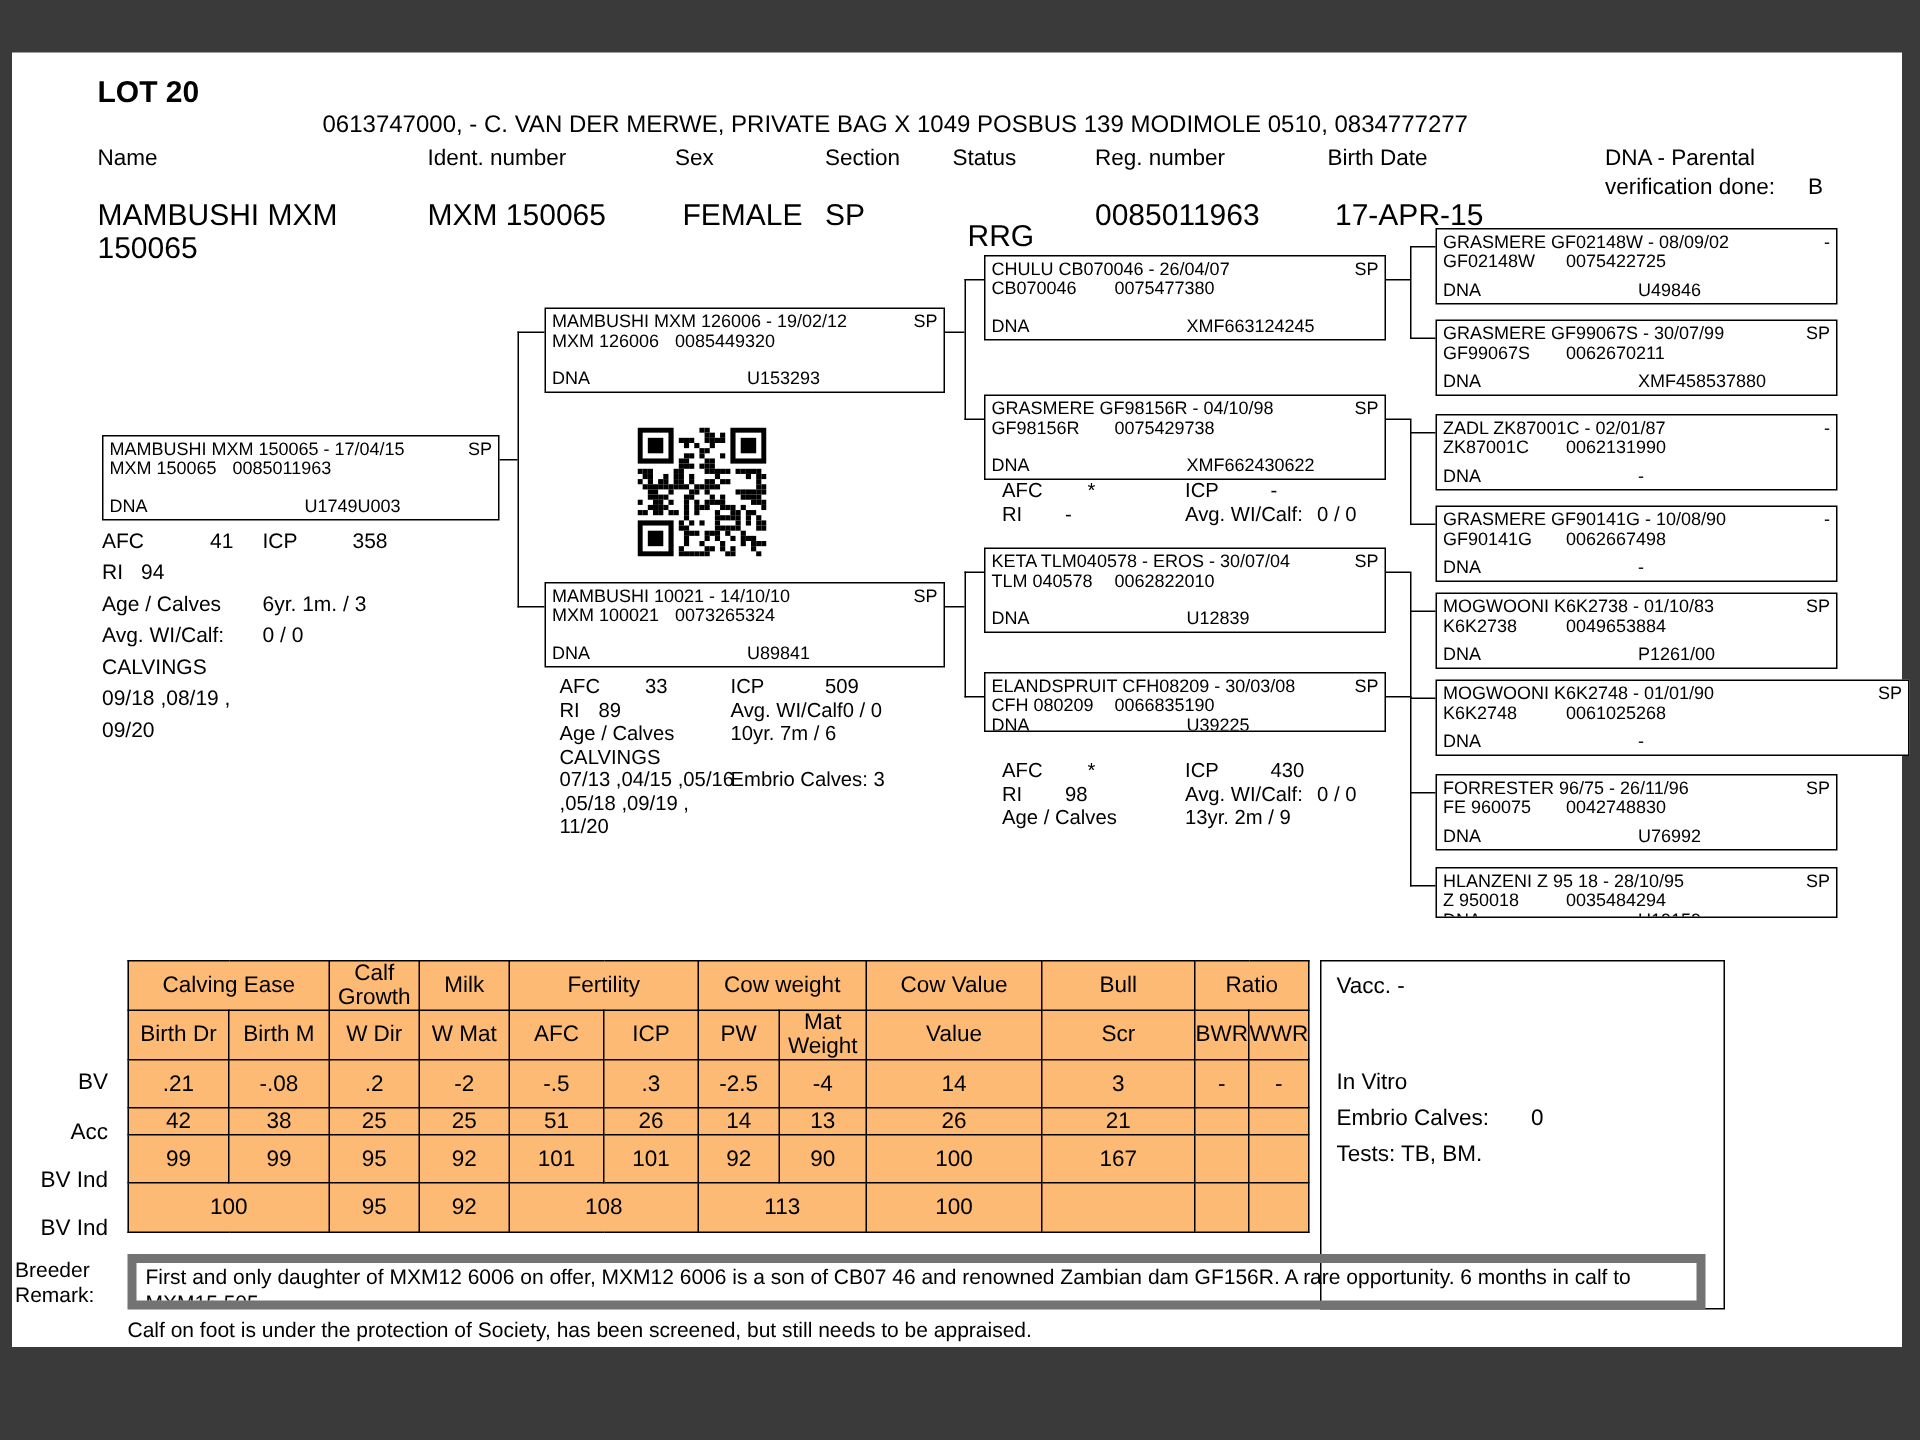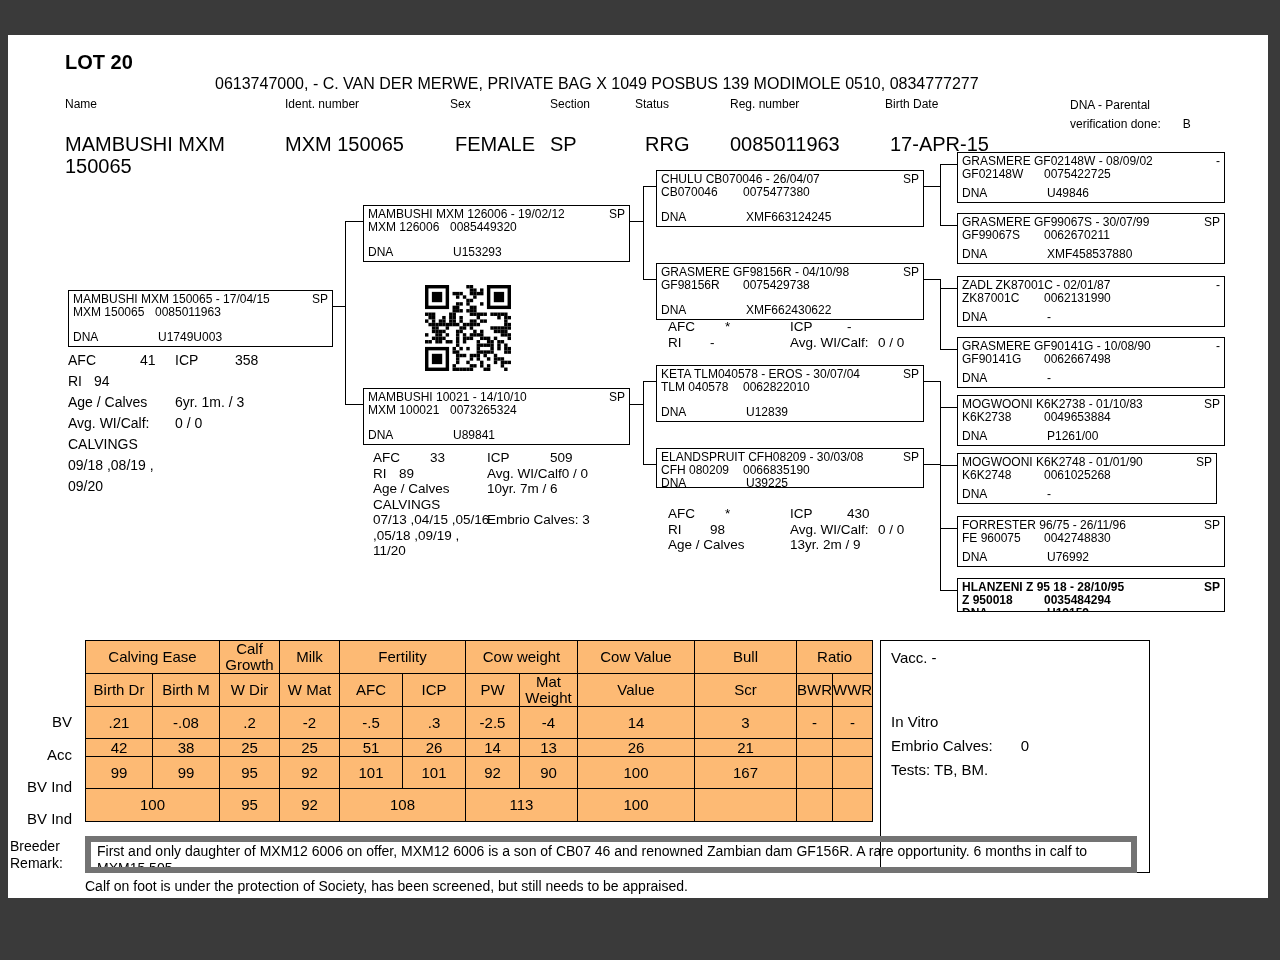--- a/index.html
+++ b/index.html
@@ -6,21 +6,21 @@
   body{background:#3a3a3a;font-family:"Liberation Sans",sans-serif;color:#000;}
   #stage{position:relative;width:1280px;height:960px;overflow:hidden;background:#3a3a3a;}
   #page{position:absolute;left:8px;top:35px;width:1260px;height:863px;background:#ffffff;}
   .abs{position:absolute;}
   
   .pbox{position:absolute;border:1px solid #000;background:#fff;display:flex;flex-direction:column;
         font-size:12px;line-height:13px;padding:2px 4px;box-sizing:border-box;white-space:nowrap;overflow:hidden;}
   .prow{display:flex;justify-content:space-between;}
   .prow2{display:flex;}
   .pid{display:inline-block;min-width:82px;}
-  .pdna{display:flex;margin-top:auto;}
+  .pdna{display:flex;margin-top:auto;gap:45px;}
   .pdnal{display:inline-block;min-width:85px;}
   
   .line{position:absolute;background:#000;}
   
   .stats{position:absolute;font-size:13.5px;line-height:15.5px;white-space:nowrap;}
   .stats.big{font-size:14px;line-height:21px;}
   .srow{display:flex;}
   .w26{display:inline-block;min-width:26px;}
   .w35{display:inline-block;min-width:35px;}
   .w42{display:inline-block;min-width:42px;}
@@ -29,21 +29,21 @@
   .w63{display:inline-block;min-width:63px;}
   .w65{display:inline-block;min-width:65px;}
   .w72{display:inline-block;min-width:72px;}
   .w80{display:inline-block;min-width:80px;}
   .w88{display:inline-block;min-width:88px;}
   .w107{display:inline-block;min-width:107px;}
   .w122{display:inline-block;min-width:122px;}
   
   .lot{font-size:20px;font-weight:bold;}
   .contact{font-size:16px;}
-  .flabel{font-size:12px;}
+  .flabel{font-size:15px;}
   .fvalue{font-size:20px;}
   
   #bvtable{position:absolute;left:77px;top:605px;border-collapse:collapse;table-layout:fixed;background:#fdba74;}
   #bvtable td,#bvtable th{border:1px solid #000;text-align:center;vertical-align:middle;
         font-weight:normal;font-size:15px;line-height:16px;padding:0;overflow:hidden;}
   .rowlabel{position:absolute;width:64px;text-align:right;font-size:15px;}
   
   #infopanel{position:absolute;left:872px;top:605px;width:270px;height:233px;border:1px solid #000;box-sizing:border-box;font-size:15px;}
   #infopanel .ip{position:absolute;left:10px;white-space:nowrap;}
   
@@ -71,21 +71,21 @@
   <div class="abs flabel" style="left:877px;top:62px;">Birth Date</div>
   <div class="abs flabel" style="left:1062px;top:61px;line-height:19px;">
     <div>DNA - Parental</div>
     <div><span>verification done:</span><span style="margin-left:22px;">B</span></div>
   </div>
 
   <div class="abs fvalue" style="left:57px;top:98px;width:180px;line-height:22px;">MAMBUSHI MXM 150065</div>
   <div class="abs fvalue" style="left:277px;top:98px;">MXM 150065</div>
   <div class="abs fvalue" style="left:447px;top:98px;">FEMALE</div>
   <div class="abs fvalue" style="left:542px;top:98px;">SP</div>
-  <div class="abs fvalue" style="left:637px;top:98px;">RRG</div>
+  <div class="abs fvalue" style="left:637px;top:112px;">RRG</div>
   <div class="abs fvalue" style="left:722px;top:98px;">0085011963</div>
   <div class="abs fvalue" style="left:882px;top:98px;">17-APR-15</div>
 
   <svg id="qr" viewBox="0 0 100 100" fill="#000">
         <rect x="48" y="0" width="4" height="4"></rect>
         <rect x="52" y="0" width="4" height="4"></rect>
         <rect x="52" y="4" width="4" height="4"></rect>
         <rect x="56" y="4" width="4" height="4"></rect>
         <rect x="64" y="4" width="4" height="4"></rect>
         <rect x="32" y="8" width="4" height="4"></rect>
@@ -467,21 +467,21 @@
         </div>
     <div class="prow2">
           <span class="pid">K6K2738</span>
           <span>0049653884</span>
         </div>
     <div class="pdna">
           <span class="pdnal">DNA</span>
           <span>P1261/00</span>
         </div>
   </div>
-  <div class="pbox" style="left:949px;top:418px;width:260px;height:51px;">
+  <div class="pbox" style="left:949px;top:418px;width:316px;height:51px;">
     <div class="prow">
           <span>MOGWOONI K6K2748 - 01/01/90</span>
           <span>SP</span>
         </div>
     <div class="prow2">
           <span class="pid">K6K2748</span>
           <span>0061025268</span>
         </div>
     <div class="pdna">
           <span class="pdnal">DNA</span>
@@ -495,21 +495,21 @@
         </div>
     <div class="prow2">
           <span class="pid">FE  960075</span>
           <span>0042748830</span>
         </div>
     <div class="pdna">
           <span class="pdnal">DNA</span>
           <span>U76992</span>
         </div>
   </div>
-  <div class="pbox" style="left:949px;top:543px;width:268px;height:34px;font-weight:bold;">
+  <div class="pbox" style="left:949px;top:543px;width:268px;height:34px;">
     <div class="prow">
           <span>HLANZENI Z  95 18 - 28/10/95</span>
           <span>SP</span>
         </div>
     <div class="prow2">
           <span class="pid">Z  950018</span>
           <span>0035484294</span>
         </div>
     <div class="pdna">
           <span class="pdnal">DNA</span>

